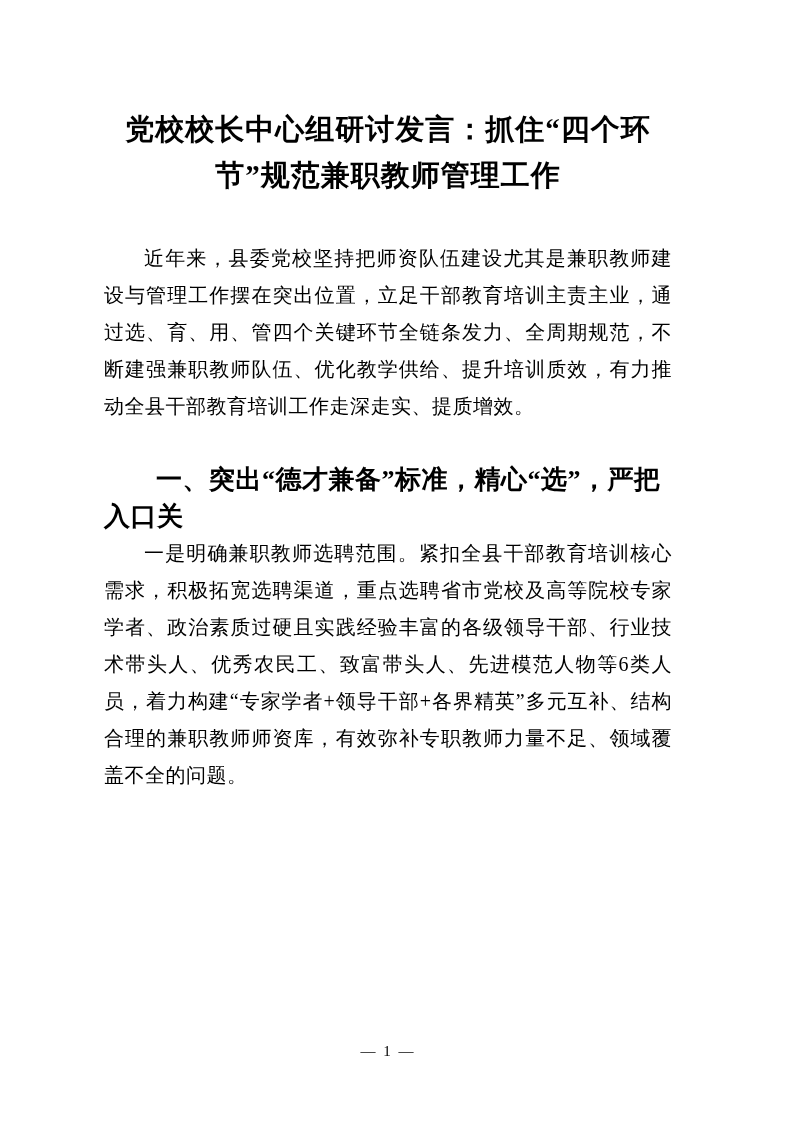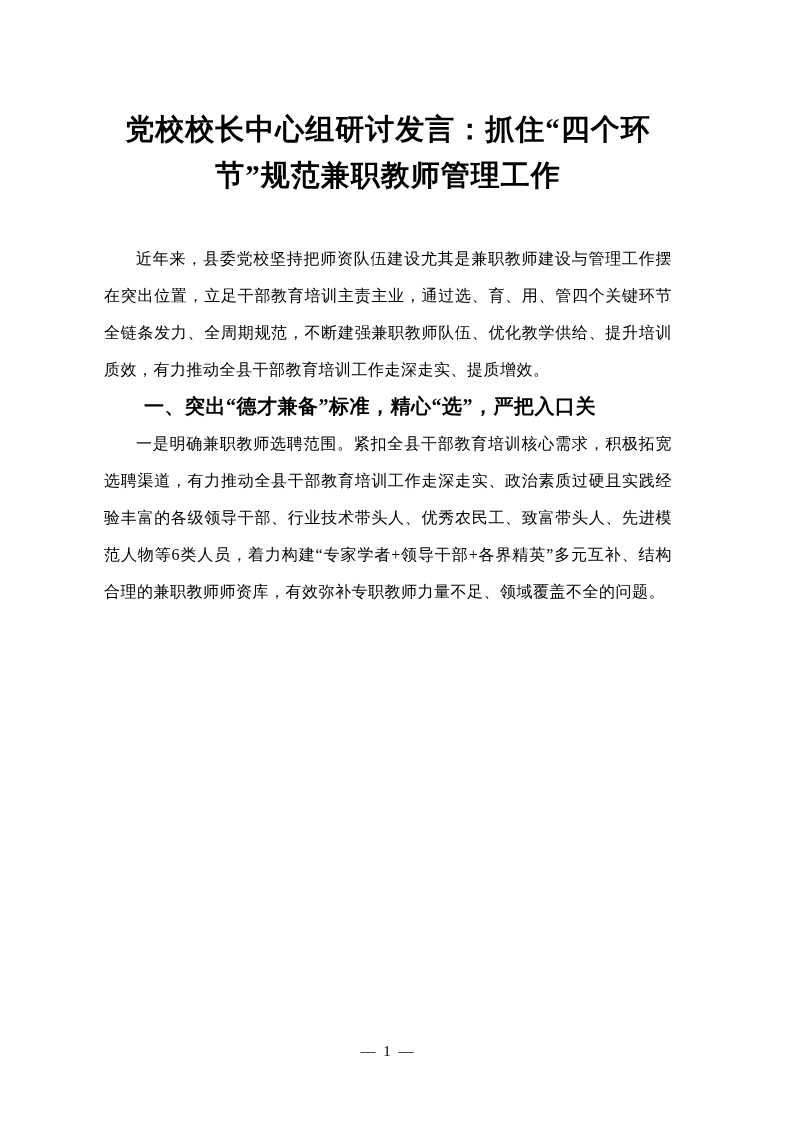--- a/index.html
+++ b/index.html
@@ -28,33 +28,34 @@
     font-size: 29px;
     font-weight: 700;
     line-height: 46px;
     text-align: center;
     letter-spacing: 1px;
     margin-bottom: 42px;
     font-family: "Liberation Serif", "DejaVu Serif", serif;
   }
 
   .para {
-    font-size: 16px;
+    font-size: 20px;
     line-height: 37px;
     text-align: justify;
     text-indent: 2em;
     letter-spacing: 0.5px;
   }
 
   .section-heading {
-    font-size: 20px;
+    font-size: 26px;
     line-height: 37px;
     font-weight: 700;
     text-indent: 2em;
     letter-spacing: 0.5px;
+    margin-top: 36px;
   }
 
   .page-footer {
     position: absolute;
     left: 0;
     bottom: 62px;
     width: 100%;
     text-align: center;
     font-size: 15px;
     letter-spacing: 2px;
@@ -65,19 +66,19 @@
 <body>
 
 <div class="page">
 
   <h1 class="doc-title">党校校长中心组研讨发言：抓住“四个环节”规范兼职教师管理工作</h1>
 
   <p class="para">近年来，县委党校坚持把师资队伍建设尤其是兼职教师建设与管理工作摆在突出位置，立足干部教育培训主责主业，通过选、育、用、管四个关键环节全链条发力、全周期规范，不断建强兼职教师队伍、优化教学供给、提升培训质效，有力推动全县干部教育培训工作走深走实、提质增效。</p>
 
   <h2 class="section-heading">一、突出“德才兼备”标准，精心“选”，严把入口关</h2>
 
-  <p class="para">一是明确兼职教师选聘范围。紧扣全县干部教育培训核心需求，积极拓宽选聘渠道，有力推动全县干部教育培训工作走深走实、政治素质过硬且实践经验丰富的各级领导干部、行业技术带头人、优秀农民工、致富带头人、先进模范人物等6类人员，着力构建“专家学者+领导干部+各界精英”多元互补、结构合理的兼职教师师资库，有效弥补专职教师力量不足、领域覆盖不全的问题。</p>
+  <p class="para">一是明确兼职教师选聘范围。紧扣全县干部教育培训核心需求，积极拓宽选聘渠道，重点选聘省市党校及高等院校专家学者、政治素质过硬且实践经验丰富的各级领导干部、行业技术带头人、优秀农民工、致富带头人、先进模范人物等6类人员，着力构建“专家学者+领导干部+各界精英”多元互补、结构合理的兼职教师师资库，有效弥补专职教师力量不足、领域覆盖不全的问题。</p>
 
 
 
   <div class="page-footer">— 1 —</div>
 
 </div>
 
 </body></html>

